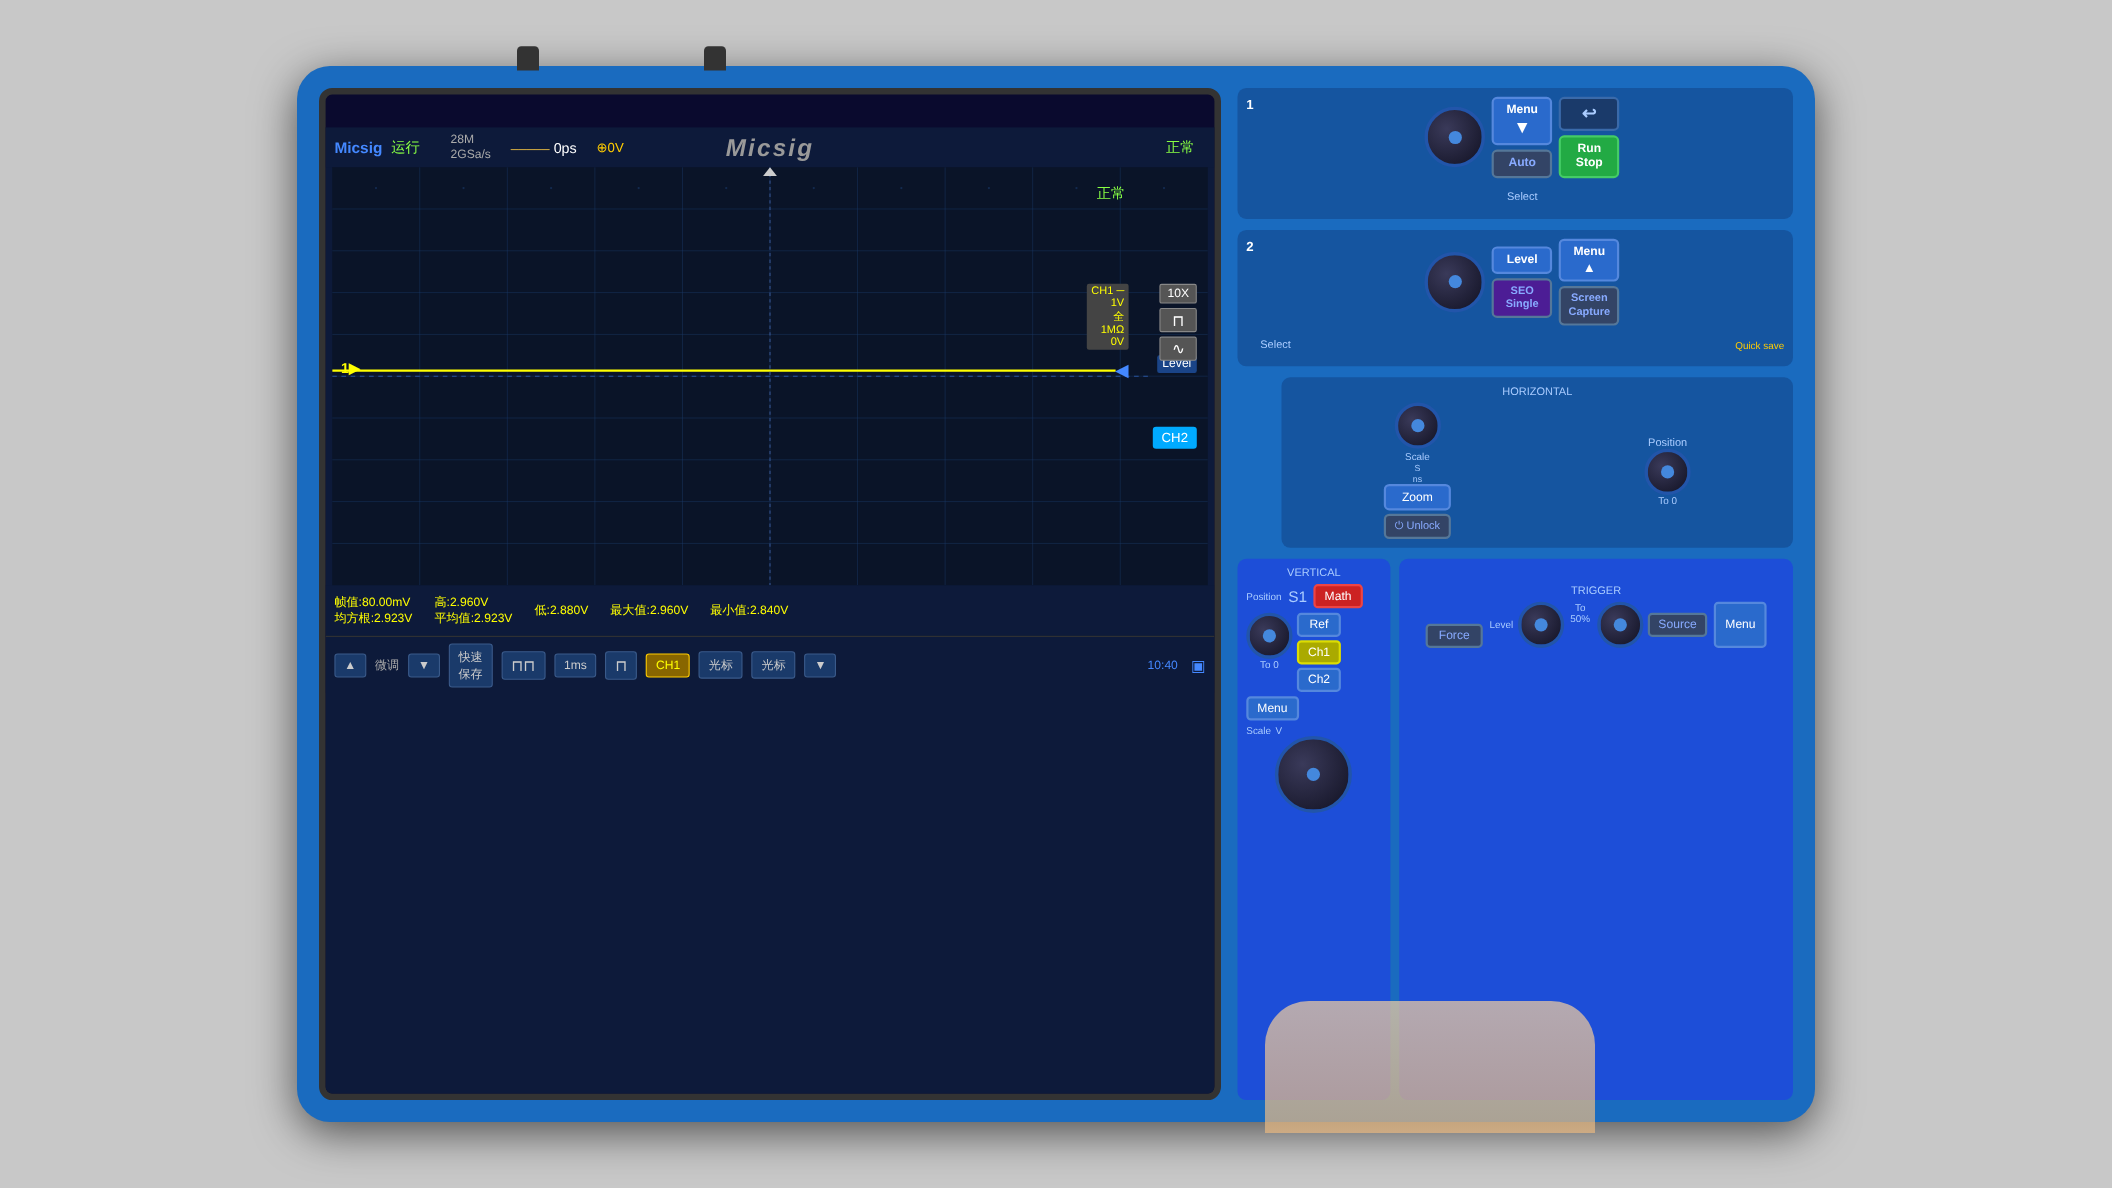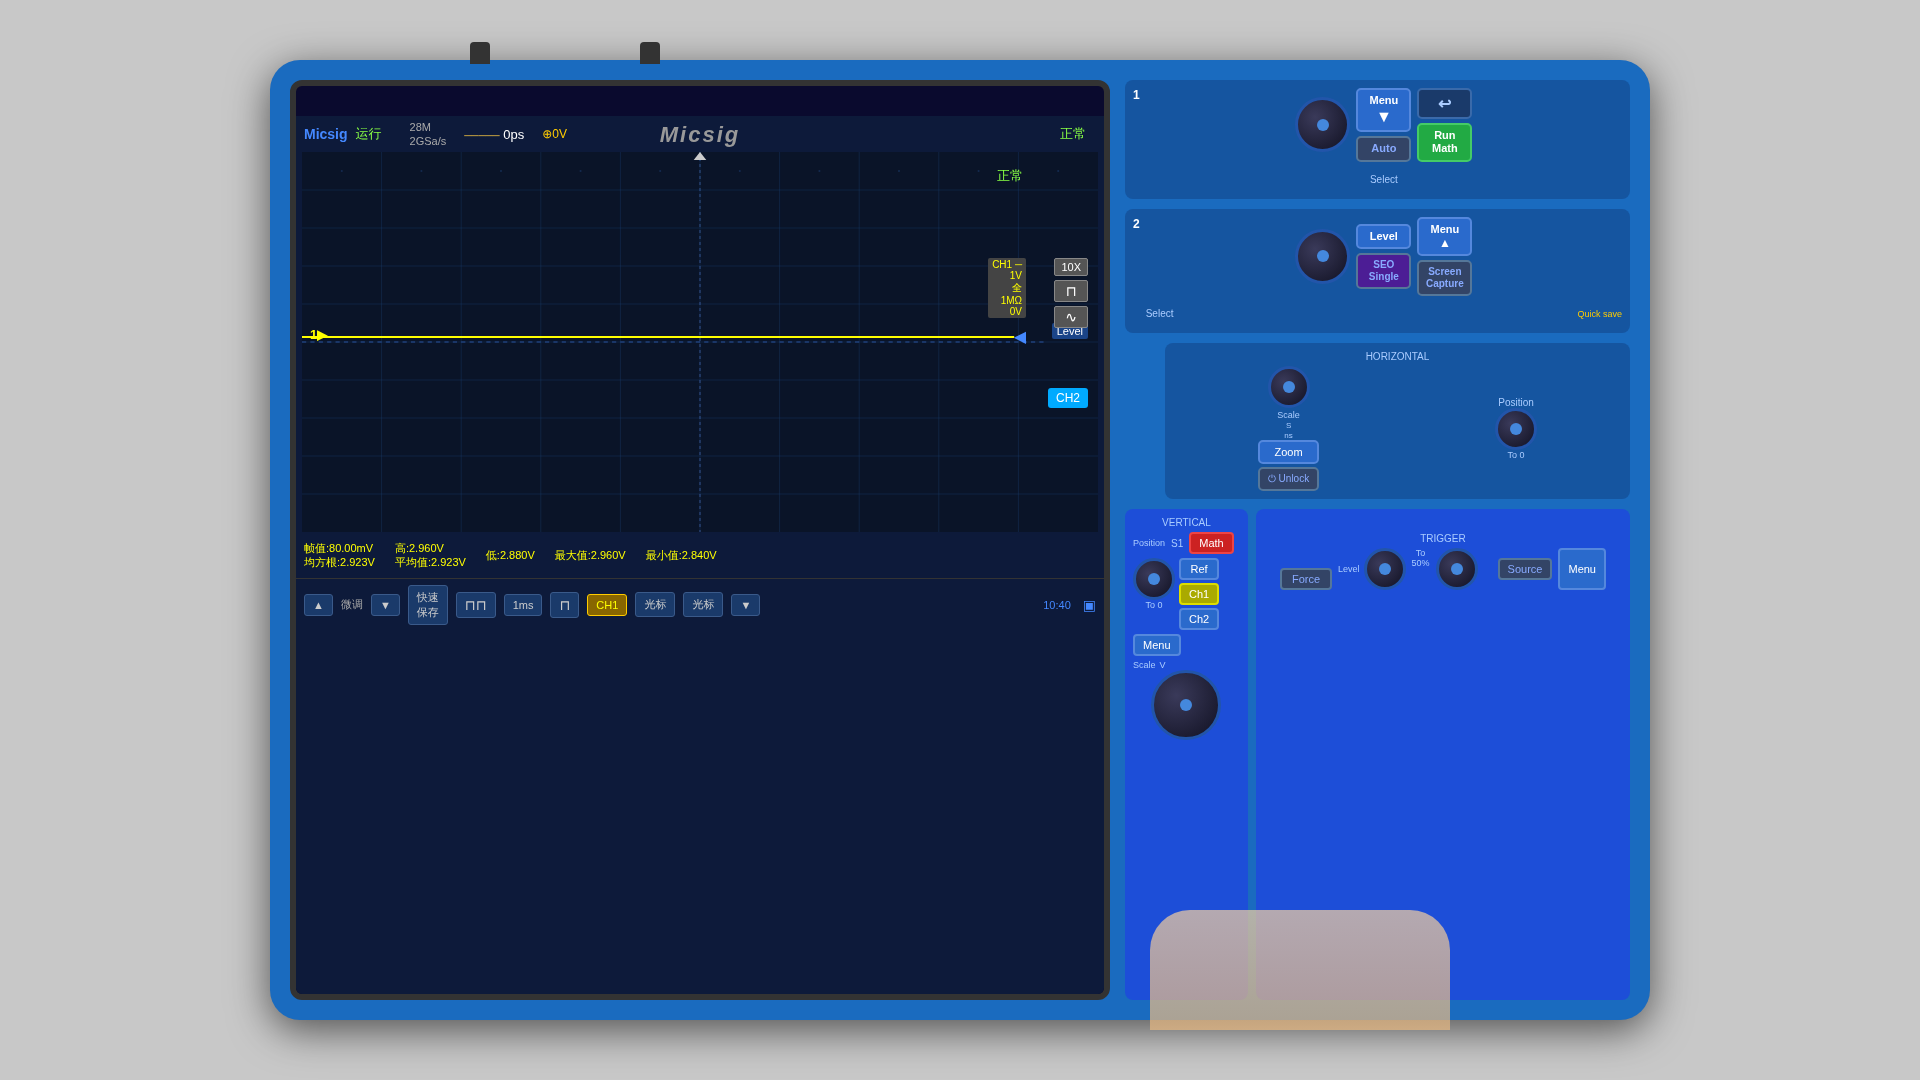--- a/index.html
+++ b/index.html
@@ -663,21 +663,21 @@
             <div style="display:flex;flex-direction:column;gap:4px;">
               <button class="ctrl-btn btn-menu">
                 <span>Menu</span>
                 <span style="font-size:16px;">▼</span>
               </button>
               <button class="ctrl-btn btn-auto">Auto</button>
             </div>
             <div style="display:flex;flex-direction:column;gap:4px;">
               <button class="ctrl-btn" style="background:#1a3a6a;color:#aaccff;border:2px solid #3a6aaa;font-size:16px;">↩</button>
               <button class="ctrl-btn btn-run-stop" style="white-space:pre;">Run
-Math</button>
+Stop</button>
             </div>
           </div>
           <div class="buttons-row">
             <span style="color:#aaccff;font-size:10px;">Select</span>
           </div>
         </div>
       </div>
     </div>
 
     <div class="control-section">
@@ -738,21 +738,21 @@
         </div>
       </div>
     </div>
 
     <div class="sections-row">
 
       <div class="vertical-section">
         <div class="h-label">Vertical</div>
         <div style="display:flex;gap:6px;align-items:center;margin-bottom:4px;">
           <span style="color:#aaccff;font-size:9px;">Position</span>
-          <span style="color:#aaccff;font-size:10px;">S1</span>
+          <span style="color:#aaccff;font-size:14px;">S1</span>
           <button class="btn-math">Math</button>
         </div>
         <div style="display:flex;gap:4px;margin-bottom:4px;">
           <div class="knob-wrapper">
             <div class="knob knob-small">
               <div class="knob-inner"></div>
             </div>
             <div class="to0-label">To 0</div>
           </div>
           <div style="display:flex;flex-direction:column;gap:3px;">
@@ -779,21 +779,21 @@
         <div class="h-label">Trigger</div>
         <div style="display:flex;flex-direction:row;gap:6px;">
           <button class="btn-force" style="align-self:flex-end;">Force</button>
           <div style="display:flex;gap:4px;align-items:center;">
             <span style="color:#aaccff;font-size:9px;">Level</span>
             <div class="knob knob-small">
               <div class="knob-inner"></div>
             </div>
           </div>
           <div class="to50-label">To 50%</div>
-          <div style="display:flex;gap:20px;align-items:center;">
+          <div style="display:flex;gap:4px;align-items:center;">
             <div class="knob knob-small">
               <div class="knob-inner"></div>
             </div>
             <button class="btn-source">Source</button>
           </div>
           <button class="btn-menu-t">Menu</button>
         </div>
       </div>
     </div>
 

